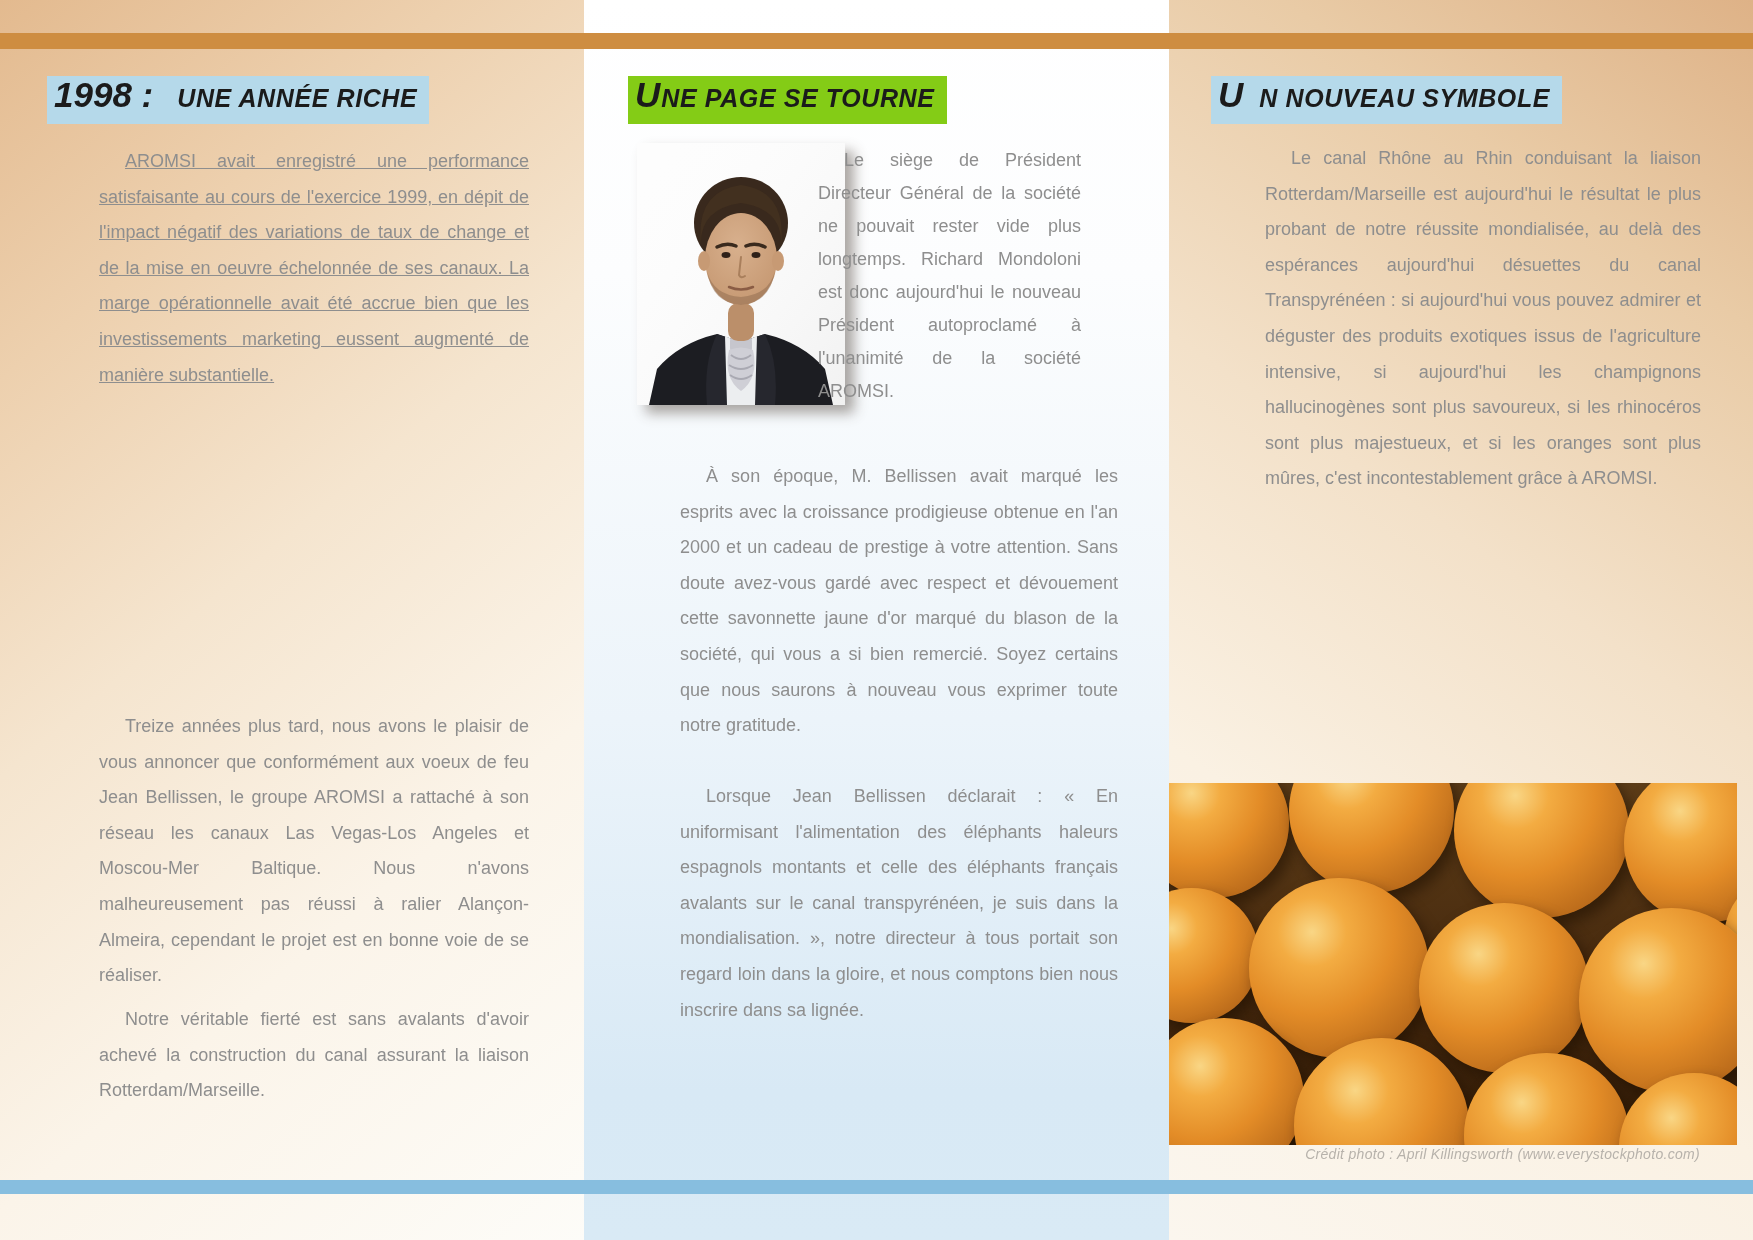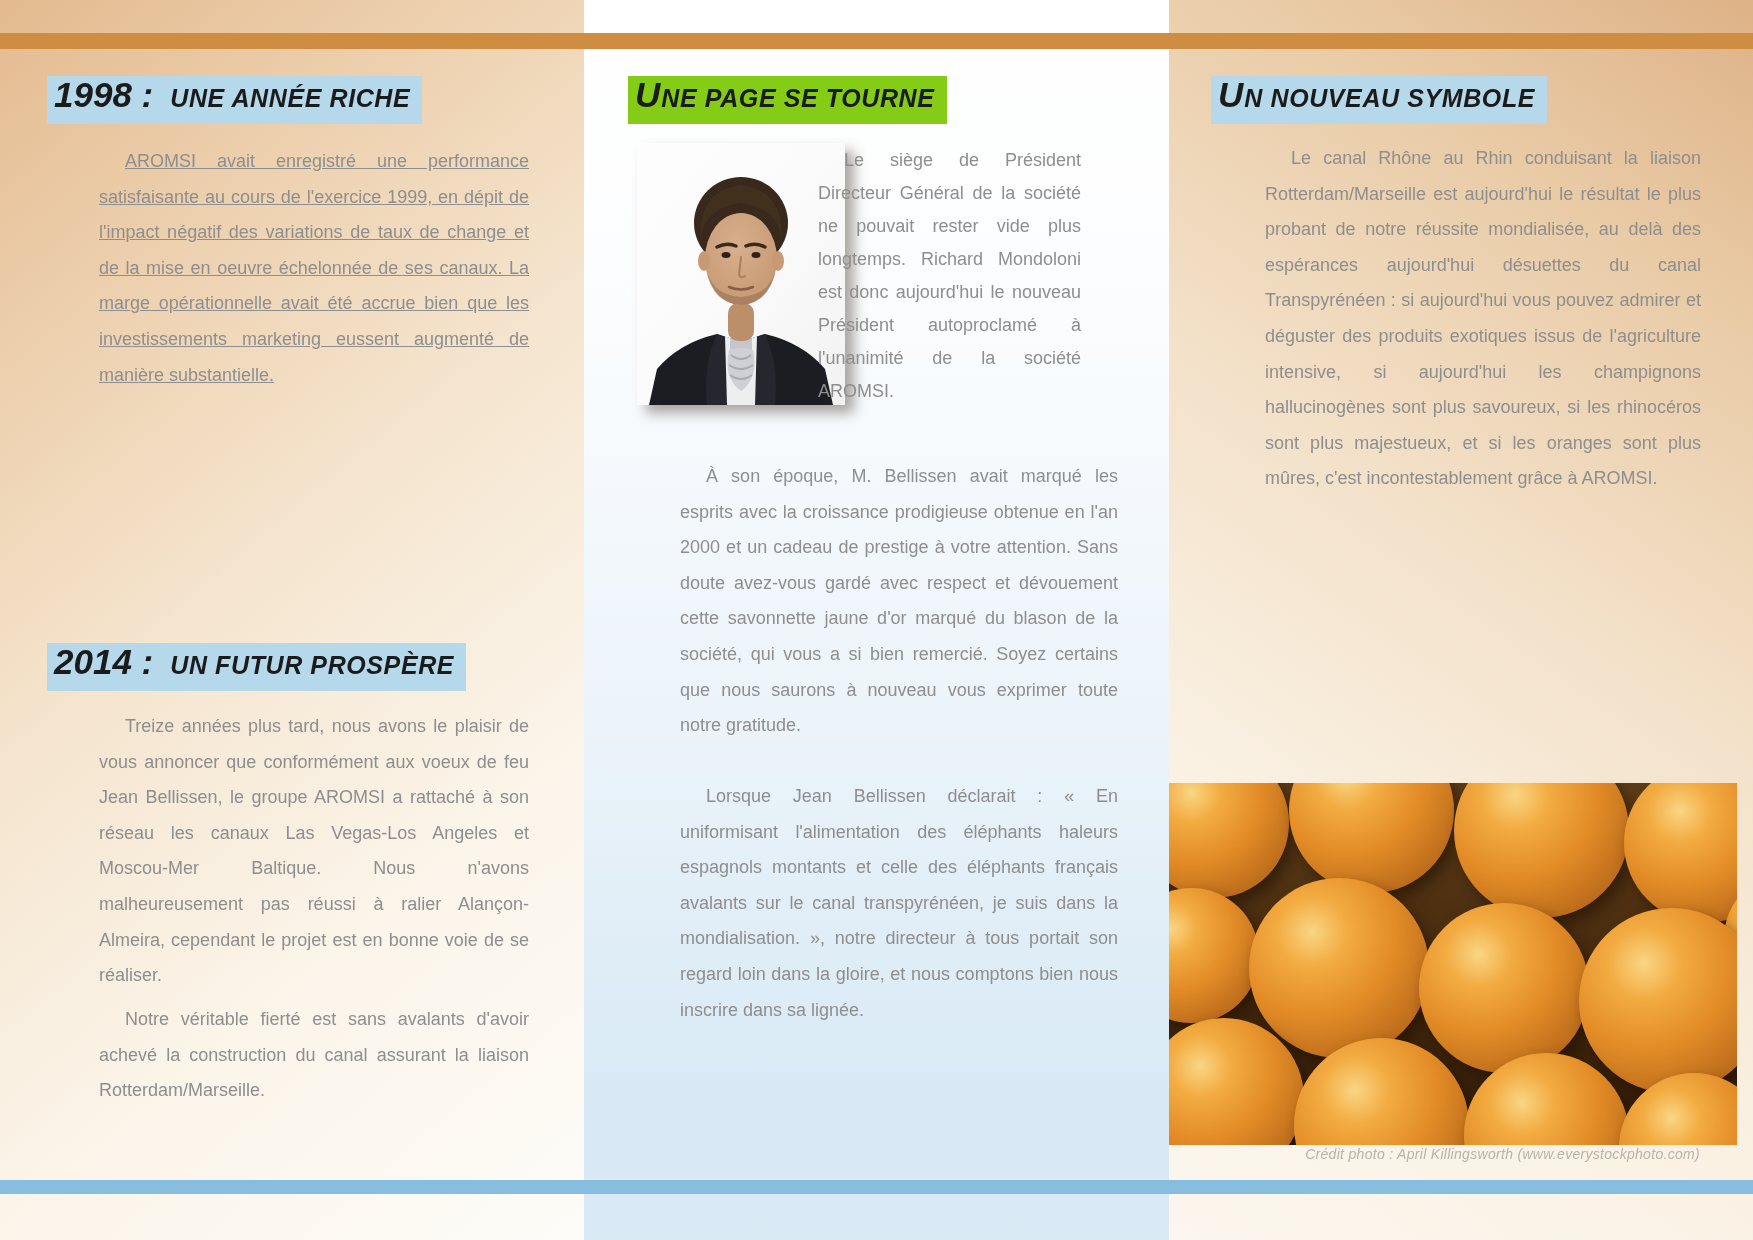--- a/index.html
+++ b/index.html
@@ -16,21 +16,21 @@
   #right-bg{left:1169px;width:584px;
     background:linear-gradient(215deg,#deb287 0%,#e9cba6 20%,#f3e1c9 45%,#faf1e3 70%,#fbf6ee 100%);}
   
   #top-bar{position:absolute;left:0;top:33px;width:1753px;height:16px;z-index:4;}
   #bottom-bar{position:absolute;left:0;top:1180px;width:1753px;height:14px;z-index:4;}
   
   .heading{position:absolute;z-index:3;white-space:nowrap;
     font-style:italic;font-weight:bold;color:#1b1b1b;
     padding:1px 12px 4px 7px;line-height:36px;}
   .heading .big{font-size:35px;letter-spacing:0px;}
-  .heading .small{font-size:25px;letter-spacing:0.6px;margin-left:17px;}
+  .heading .small{font-size:25px;letter-spacing:0.6px;margin-left:24px;}
   
   .para{position:absolute;z-index:3;color:#8e8e8e;font-size:18px;
     line-height:35.6px;text-align:justify;text-indent:26px;
     -moz-text-align-last:left;text-align-last:left;}
   
   #portrait-photo{position:absolute;left:637px;top:143px;width:208px;height:262px;
     background:#ffffff;z-index:3;box-shadow:9px 8px 12px rgba(70,60,50,0.45);}
   #portrait-photo svg{display:block;}
   #mid-para1{line-height:33px;}
   
@@ -65,23 +65,20 @@
   <div id="mid-bg" class="panel-bg"></div>
   <div id="right-bg" class="panel-bg"></div>
 
   <div id="top-bar" style="background: rgb(206, 141, 65);"></div>
   <div id="bottom-bar" style="background: rgb(135, 190, 223);"></div>
 
   <div class="heading" style="left: 47px; top: 76px; background: rgb(181, 217, 234);">
     <span class="big">1998 :</span><span class="small">UNE ANNÉE RICHE</span>
   </div>
   <div class="para" style="left:99px;top:144px;width:430px;text-decoration:underline;">AROMSI avait enregistré une performance satisfaisante au cours de l'exercice 1999, en dépit de l'impact négatif des variations de taux de change et de la mise en oeuvre échelonnée de ses canaux. La marge opérationnelle avait été accrue bien que les investissements marketing eussent augmenté de manière substantielle.</div>
-  <div class="heading" style="left: 47px; top: 643px; background: rgb(181, 217, 234);">
-    <span class="big">2014 :</span><span class="small">UN FUTUR PROSPÈRE</span>
-  </div>
   <div class="para" style="left:99px;top:709px;width:430px;">Treize années plus tard, nous avons le plaisir de vous annoncer que conformément aux voeux de feu Jean Bellissen, le groupe AROMSI a rattaché à son réseau les canaux Las Vegas-Los Angeles et Moscou-Mer Baltique. Nous n'avons malheureusement pas réussi à ralier Alançon-Almeira, cependant le projet est en bonne voie de se réaliser.</div>
   <div class="para" style="left:99px;top:1002px;width:430px;">Notre véritable fierté est sans avalants d'avoir achevé la construction du canal assurant la liaison Rotterdam/Marseille.</div>
 
   <div class="heading" style="left: 628px; top: 76px; background: #84cc16;">
     <span class="big">U</span><span class="small" style="margin-left:1px;">NE PAGE SE TOURNE</span>
   </div>
 
   <div id="portrait-photo">
     <svg width="208" height="262" viewBox="0 0 208 262">
       <rect x="0" y="0" width="208" height="262" fill="#fdfdfd"></rect>
@@ -131,21 +128,21 @@
 
       <path d="M92,144 Q104,149 116,144" stroke="#8a5c44" stroke-width="2.5" fill="none" stroke-linecap="round"></path>
     </svg>
   </div>
 
   <div id="mid-para1" class="para" style="left:818px;top:144px;width:263px;">Le siège de Président Directeur Général de la société ne pouvait rester vide plus longtemps. Richard Mondoloni est donc aujourd'hui le nouveau Président autoproclamé à l'unanimité de la société AROMSI.</div>
   <div class="para" style="left:680px;top:459px;width:438px;">À son époque, M. Bellissen avait marqué les esprits avec la croissance prodigieuse obtenue en l'an 2000 et un cadeau de prestige à votre attention. Sans doute avez-vous gardé avec respect et dévouement cette savonnette jaune d'or marqué du blason de la société, qui vous a si bien remercié. Soyez certains que nous saurons à nouveau vous exprimer toute notre gratitude.</div>
   <div class="para" style="left:680px;top:779px;width:438px;">Lorsque Jean Bellissen déclarait :  « En uniformisant l'alimentation des éléphants haleurs espagnols montants et celle des éléphants français avalants sur le canal transpyrénéen, je suis dans la mondialisation. », notre directeur à tous portait son regard loin dans la gloire, et nous comptons bien nous inscrire dans sa lignée.</div>
 
   <div class="heading" style="left: 1211px; top: 76px; background: rgb(181, 217, 234);">
-    <span class="big">U</span><span class="small" style="margin-left:1px;">N NOUVEAU SYMBOLE</span>
+    <span class="big">U</span><span class="small" style="margin-left:16px;">N NOUVEAU SYMBOLE</span>
   </div>
   <div class="para" style="left:1265px;top:141px;width:436px;">Le canal Rhône au Rhin conduisant la liaison Rotterdam/Marseille est aujourd'hui le résultat le plus probant de notre réussite mondialisée, au delà des espérances aujourd'hui désuettes du canal Transpyrénéen : si aujourd'hui vous pouvez admirer et déguster des produits exotiques issus de l'agriculture intensive, si aujourd'hui les champignons hallucinogènes sont plus savoureux, si les rhinocéros sont plus majestueux, et si les oranges sont plus mûres, c'est incontestablement grâce à AROMSI.</div>
 
   <div id="oranges-photo">
     <div class="orange o1"></div>
     <div class="orange o2"></div>
     <div class="orange o3"></div>
     <div class="orange o4"></div>
     <div class="orange o13"></div>
     <div class="orange o5"></div>

